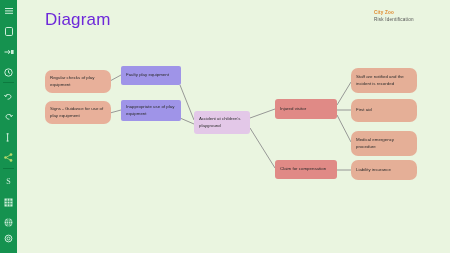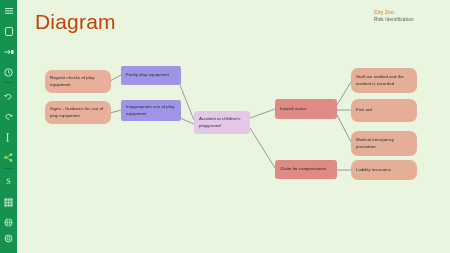--- a/index.html
+++ b/index.html
@@ -23,22 +23,22 @@
   .rail-ico svg{display:block;}
   .rail-sep{width:11px;height:1px;background:#0c7a3f;margin:2px 0;}
   .rail-spacer{flex:1 1 auto;}
 
   
   #canvas{
     position:absolute;left:17px;top:0;right:0;bottom:0;
     background:#eaf5e0;overflow:hidden;
   }
   #page-title{
-    position:absolute;left:18px;top:10px;
-    font-size:21px;color:#c2410c;font-weight:400;letter-spacing:.2px;
+    position:absolute;left:28px;top:10px;
+    font-size:17px;color:#6d28d9;font-weight:400;letter-spacing:.2px;
   }
   #brand{
     position:absolute;right:6px;top:10px;text-align:left;width:70px;
   }
   #brand .b1{font-size:4.6px;color:#e08a2e;font-weight:bold;letter-spacing:.2px;}
   #brand .b2{font-size:4.6px;color:#555;margin-top:1.5px;letter-spacing:.2px;}
 
   #edges{position:absolute;left:0;top:0;width:433px;height:253px;}
 
   .node{

